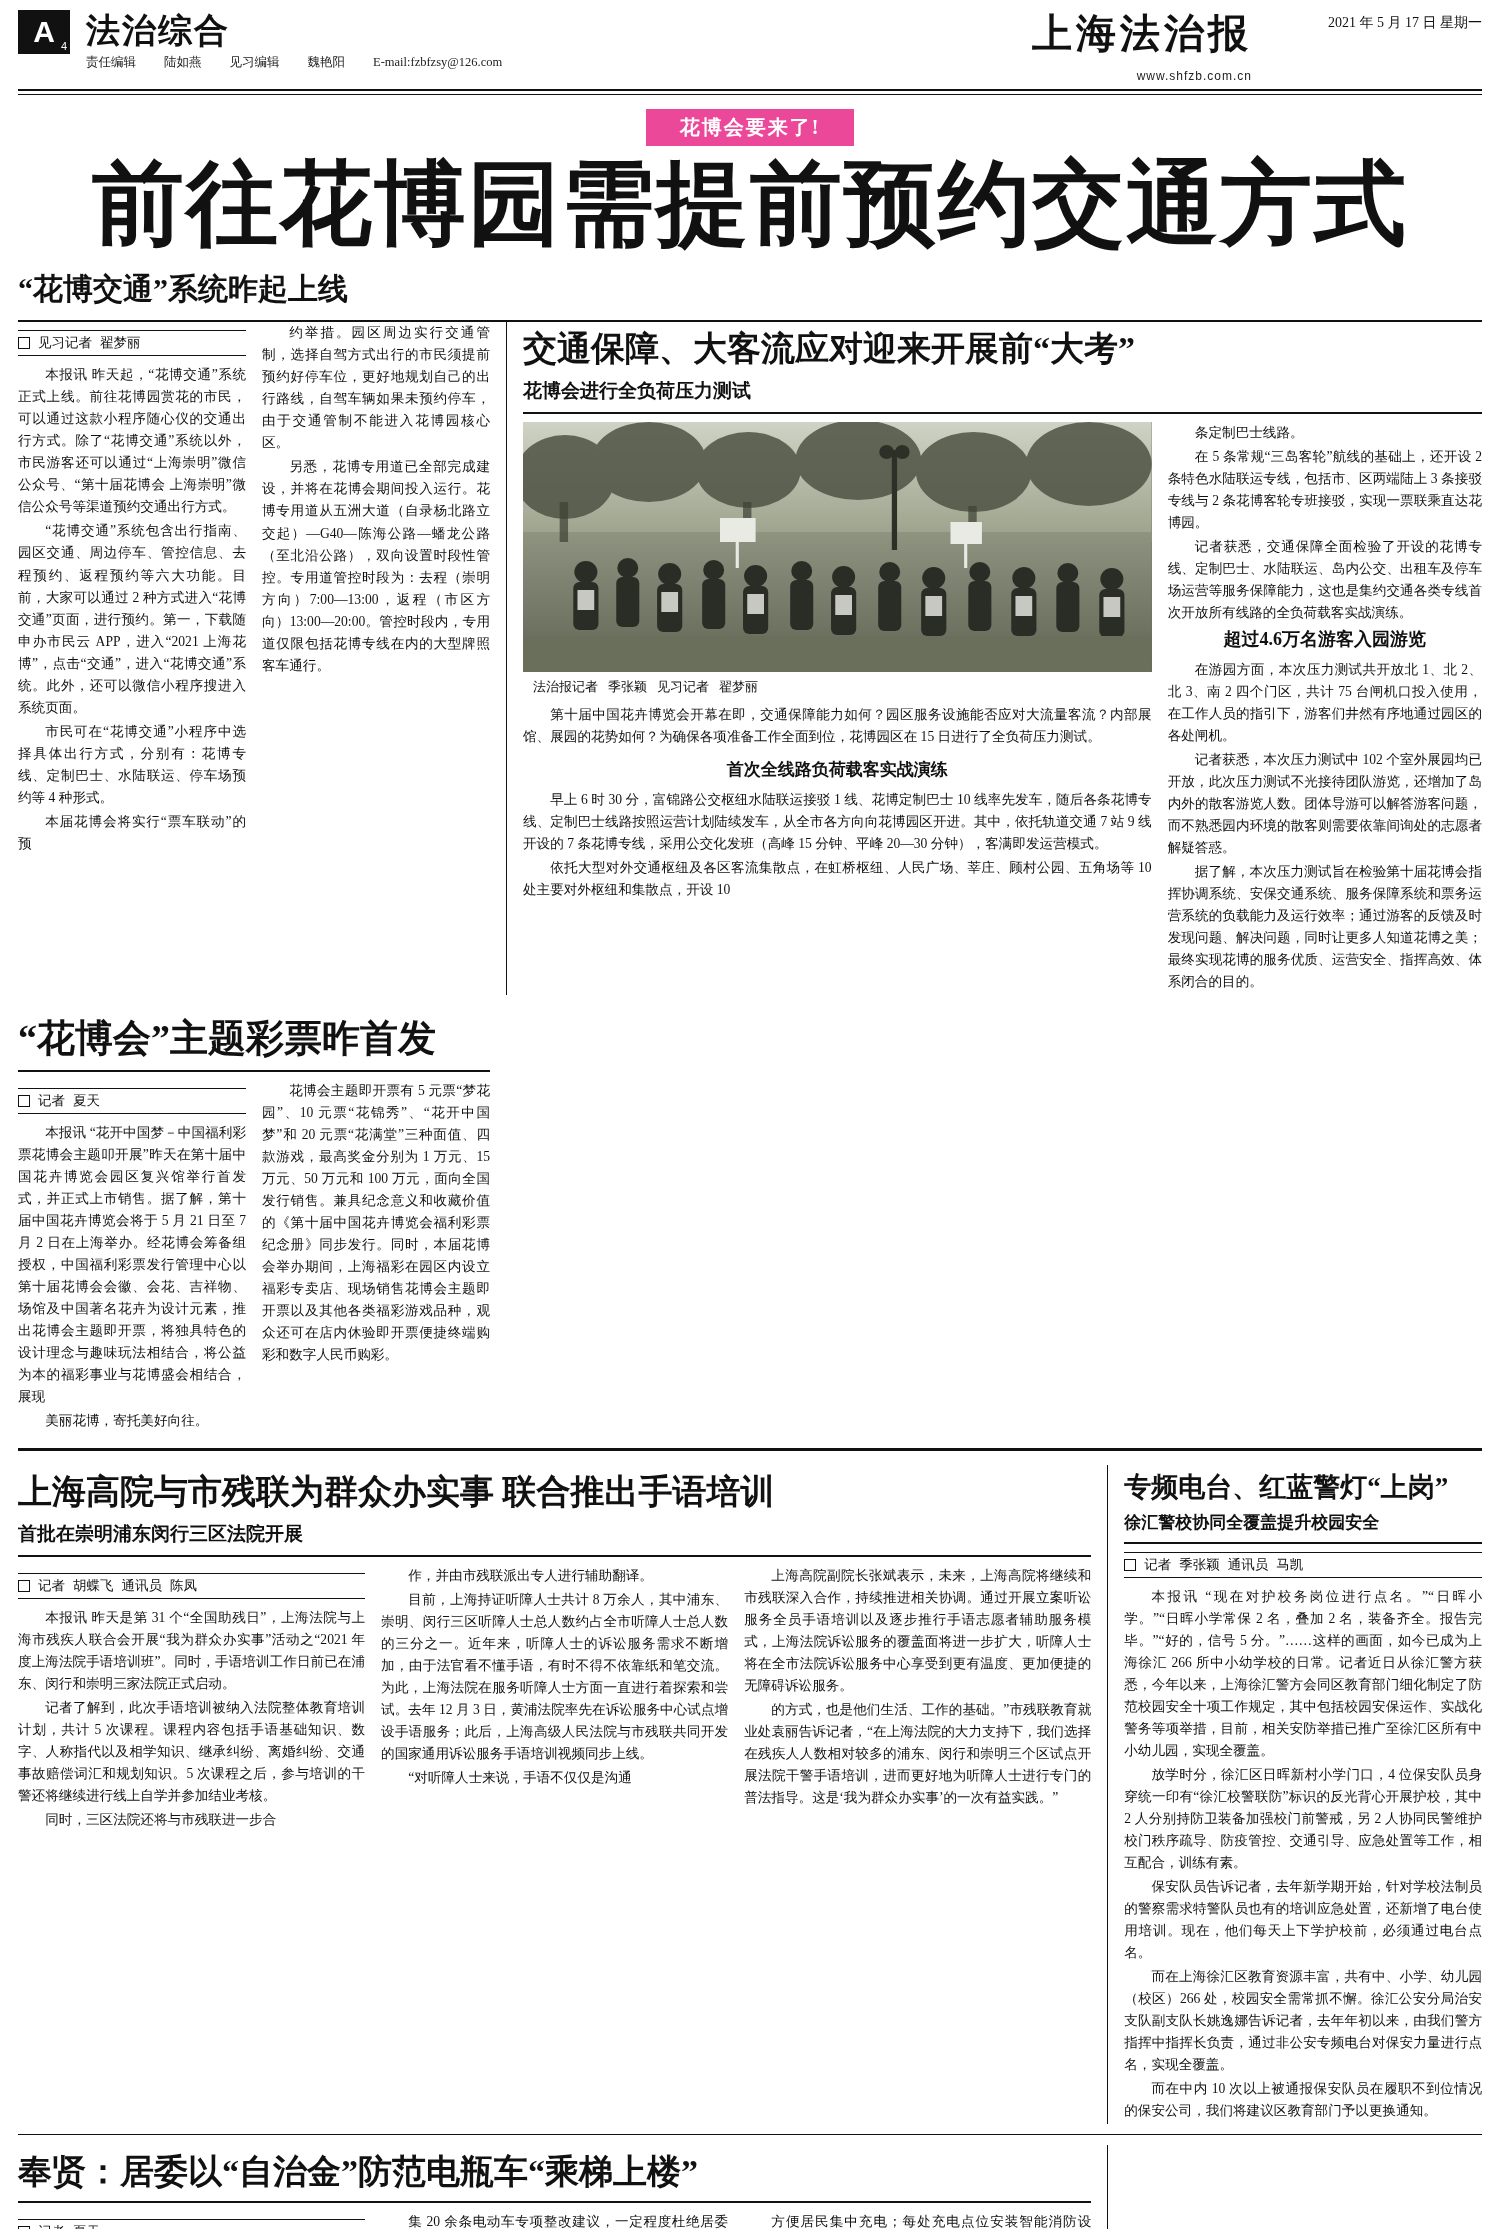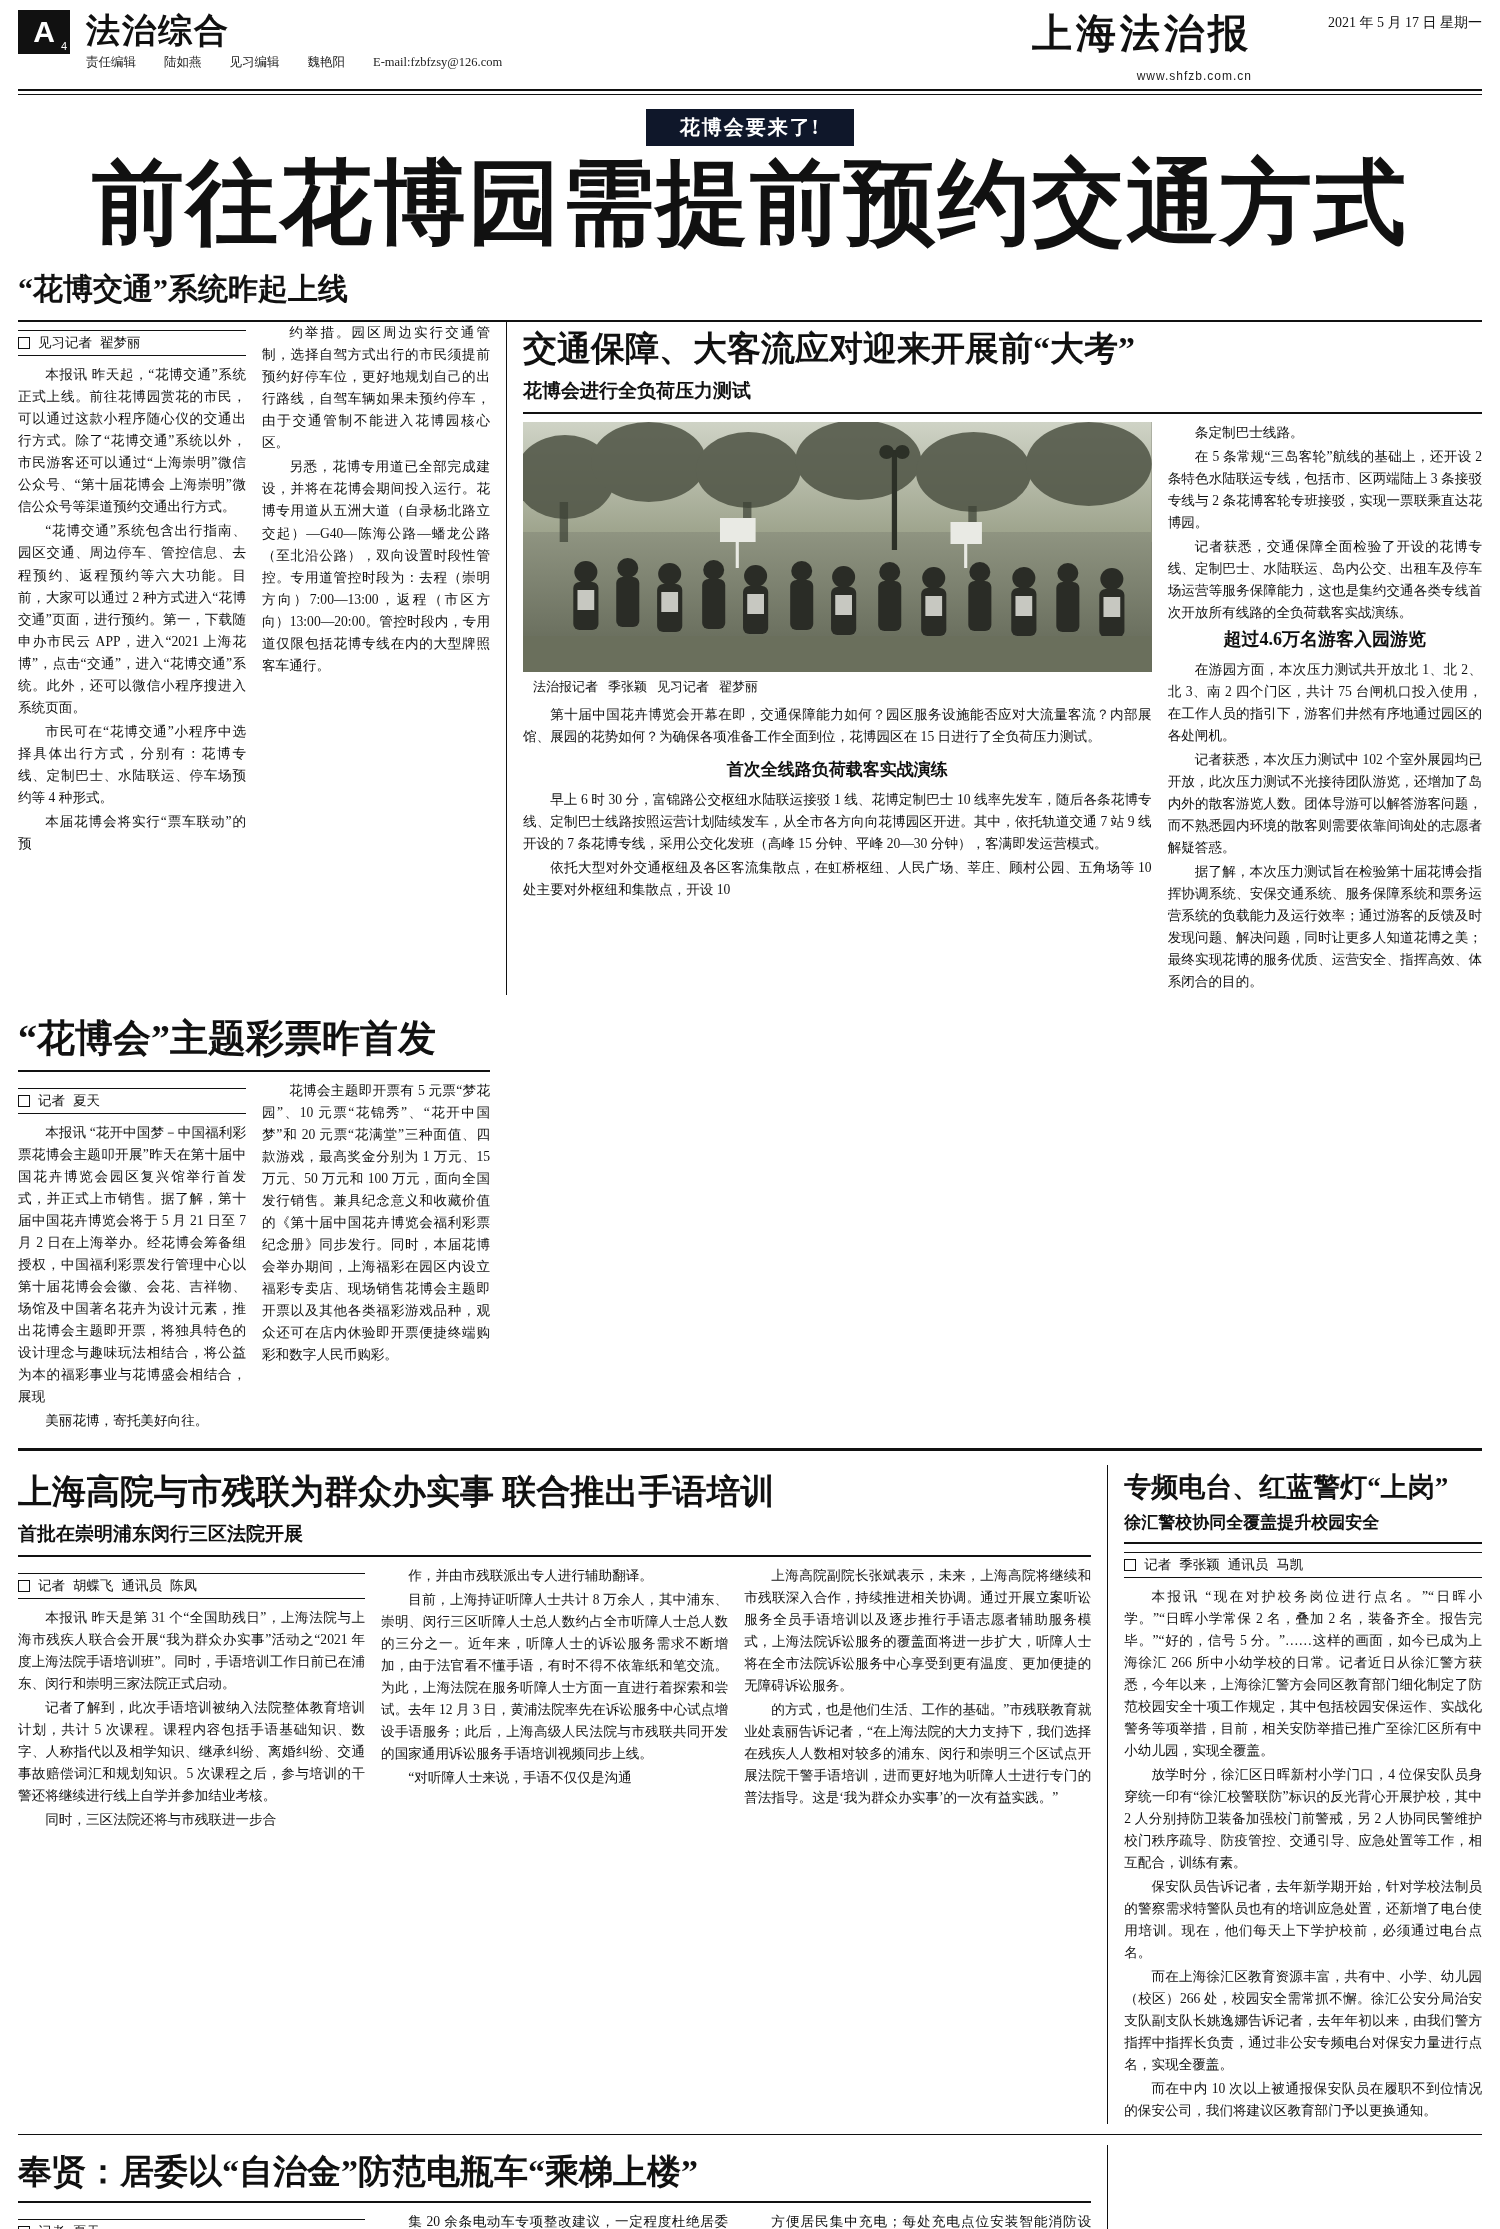--- a/index.html
+++ b/index.html
@@ -21,26 +21,26 @@
   .mh-meta{margin-top:0;font-size:12.5px;color:#222;display:flex;gap:28px;align-items:center;}
   .mh-center{flex:1;text-align:right;margin-top:-2px;}
   .paper-name{font-size:40px;font-weight:bold;letter-spacing:4px;font-family:"Liberation Serif",serif;}
   .paper-url{font-size:12px;letter-spacing:1px;margin-top:8px;color:#222;font-family:"Liberation Sans",sans-serif;}
   .mh-right{width:230px;text-align:right;font-size:14px;margin-top:6px;}
   .rule{height:2px;background:#111;margin:6px 18px 0 18px;}
   .rule.thin{height:1px;background:#111;margin-top:3px;}
 
   
   .kicker-row{display:flex;justify-content:center;margin-top:14px;}
-  .kicker{background:#0f172a;color:#fff;font-size:20px;padding:5px 34px;letter-spacing:2px;font-weight:bold;}
+  .kicker{background:#ec4899;color:#fff;font-size:20px;padding:5px 34px;letter-spacing:2px;font-weight:bold;}
 
   
   .headline{
     text-align:center;font-size:92px;font-weight:bold;letter-spacing:2px;
-    margin:8px 18px 0 18px;line-height:1.08;font-family:Liberation Serif, serif;
+    margin:8px 18px 0 18px;line-height:1.08;font-family:Liberation Sans, sans-serif;
   }
   .sub-headline{font-size:30px;font-weight:bold;margin:16px 18px 0 18px;}
   .hl-rule{height:2px;background:#111;margin:10px 18px 0 18px;}
 
   
   .byline{font-size:13.5px;margin:8px 0 8px 0;display:flex;align-items:center;gap:8px;}
   .byline .box{display:inline-block;width:10px;height:10px;border:1px solid #111;}
   .byline-rule{border-top:1px solid #111;border-bottom:1px solid #111;padding:3px 0;}
   p.t{font-size:13.6px;line-height:1.62;text-align:justify;margin:0 0 2px 0;text-indent:2em;}
 

